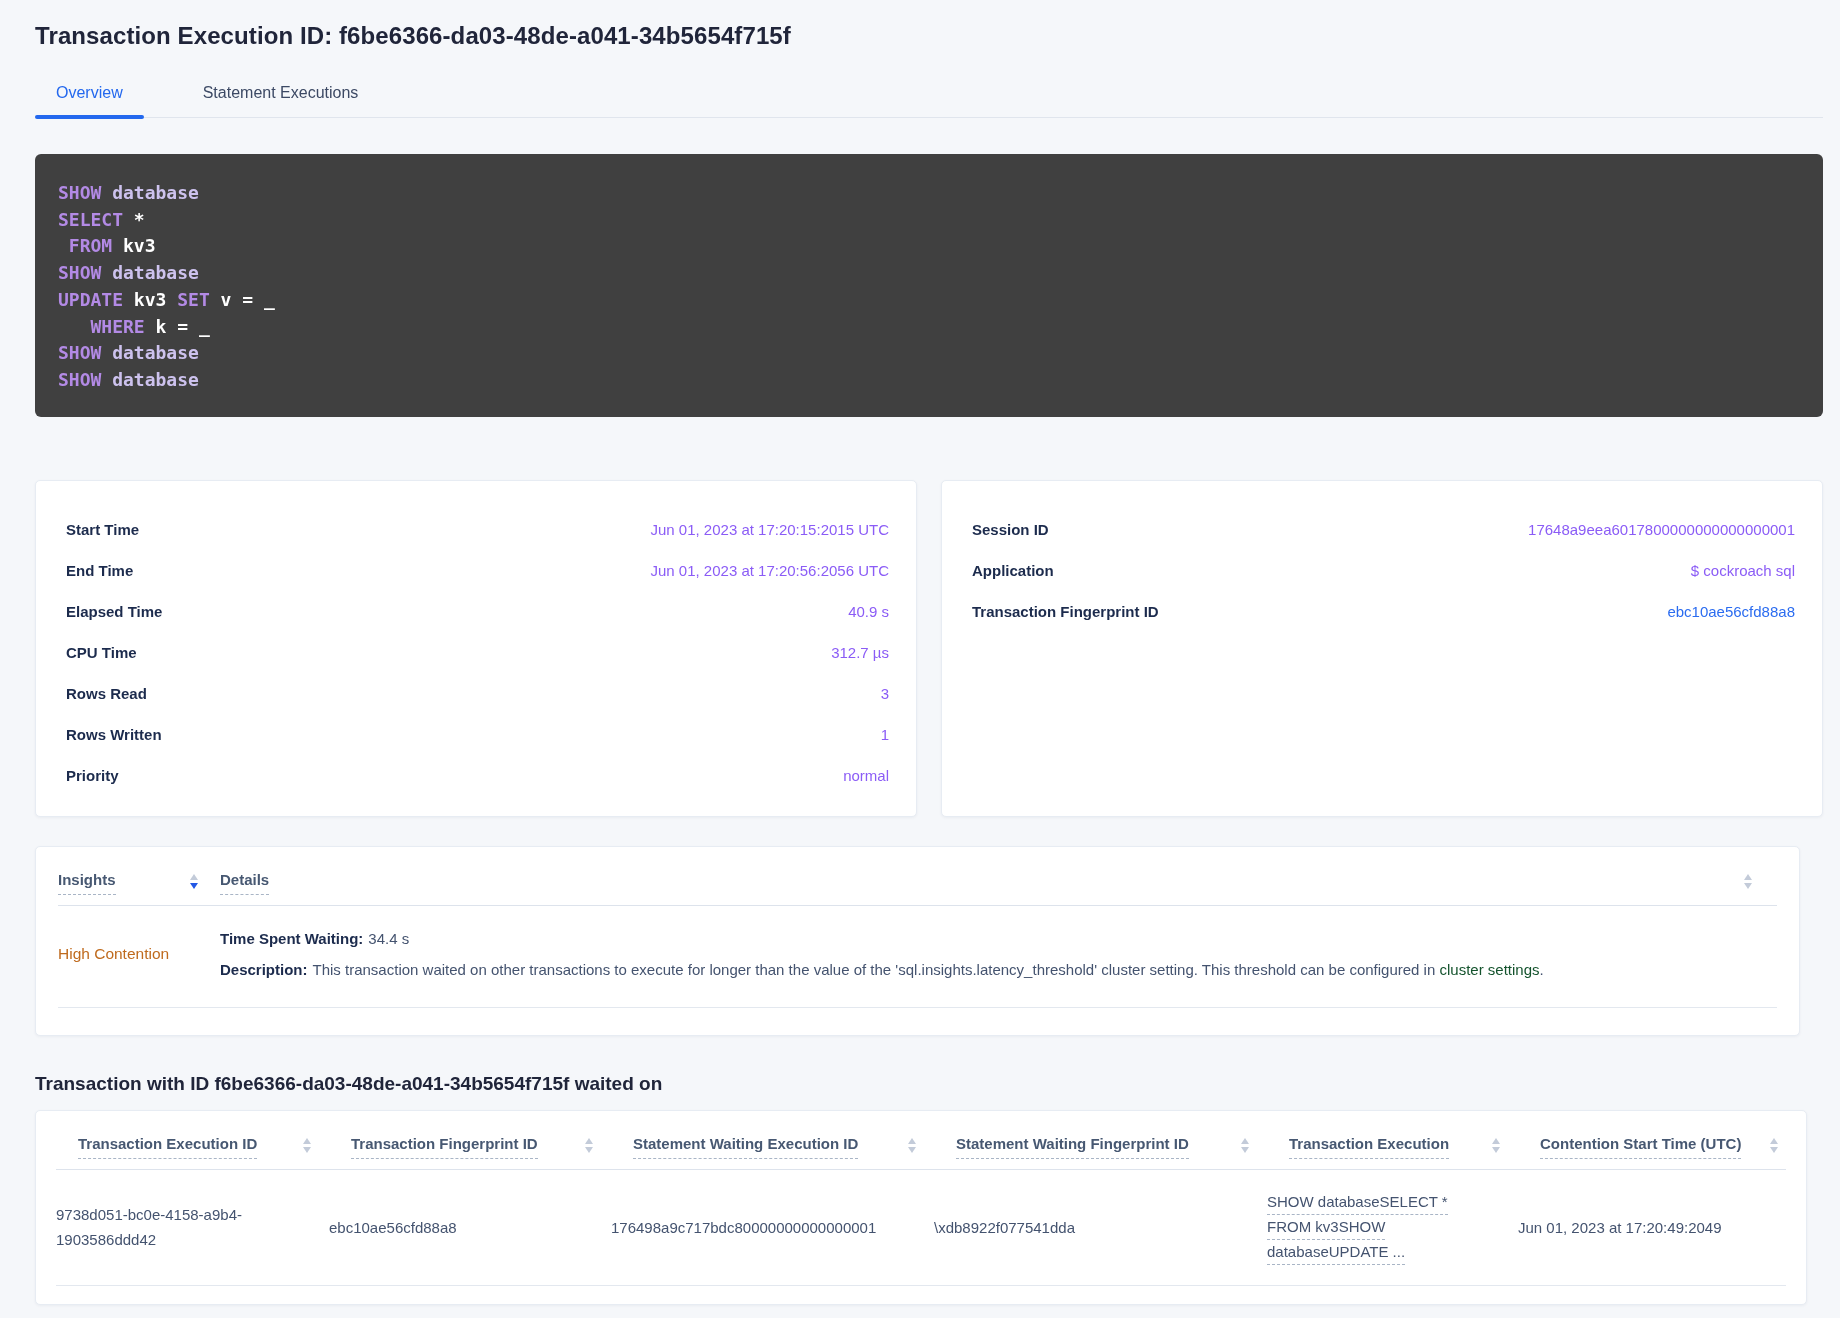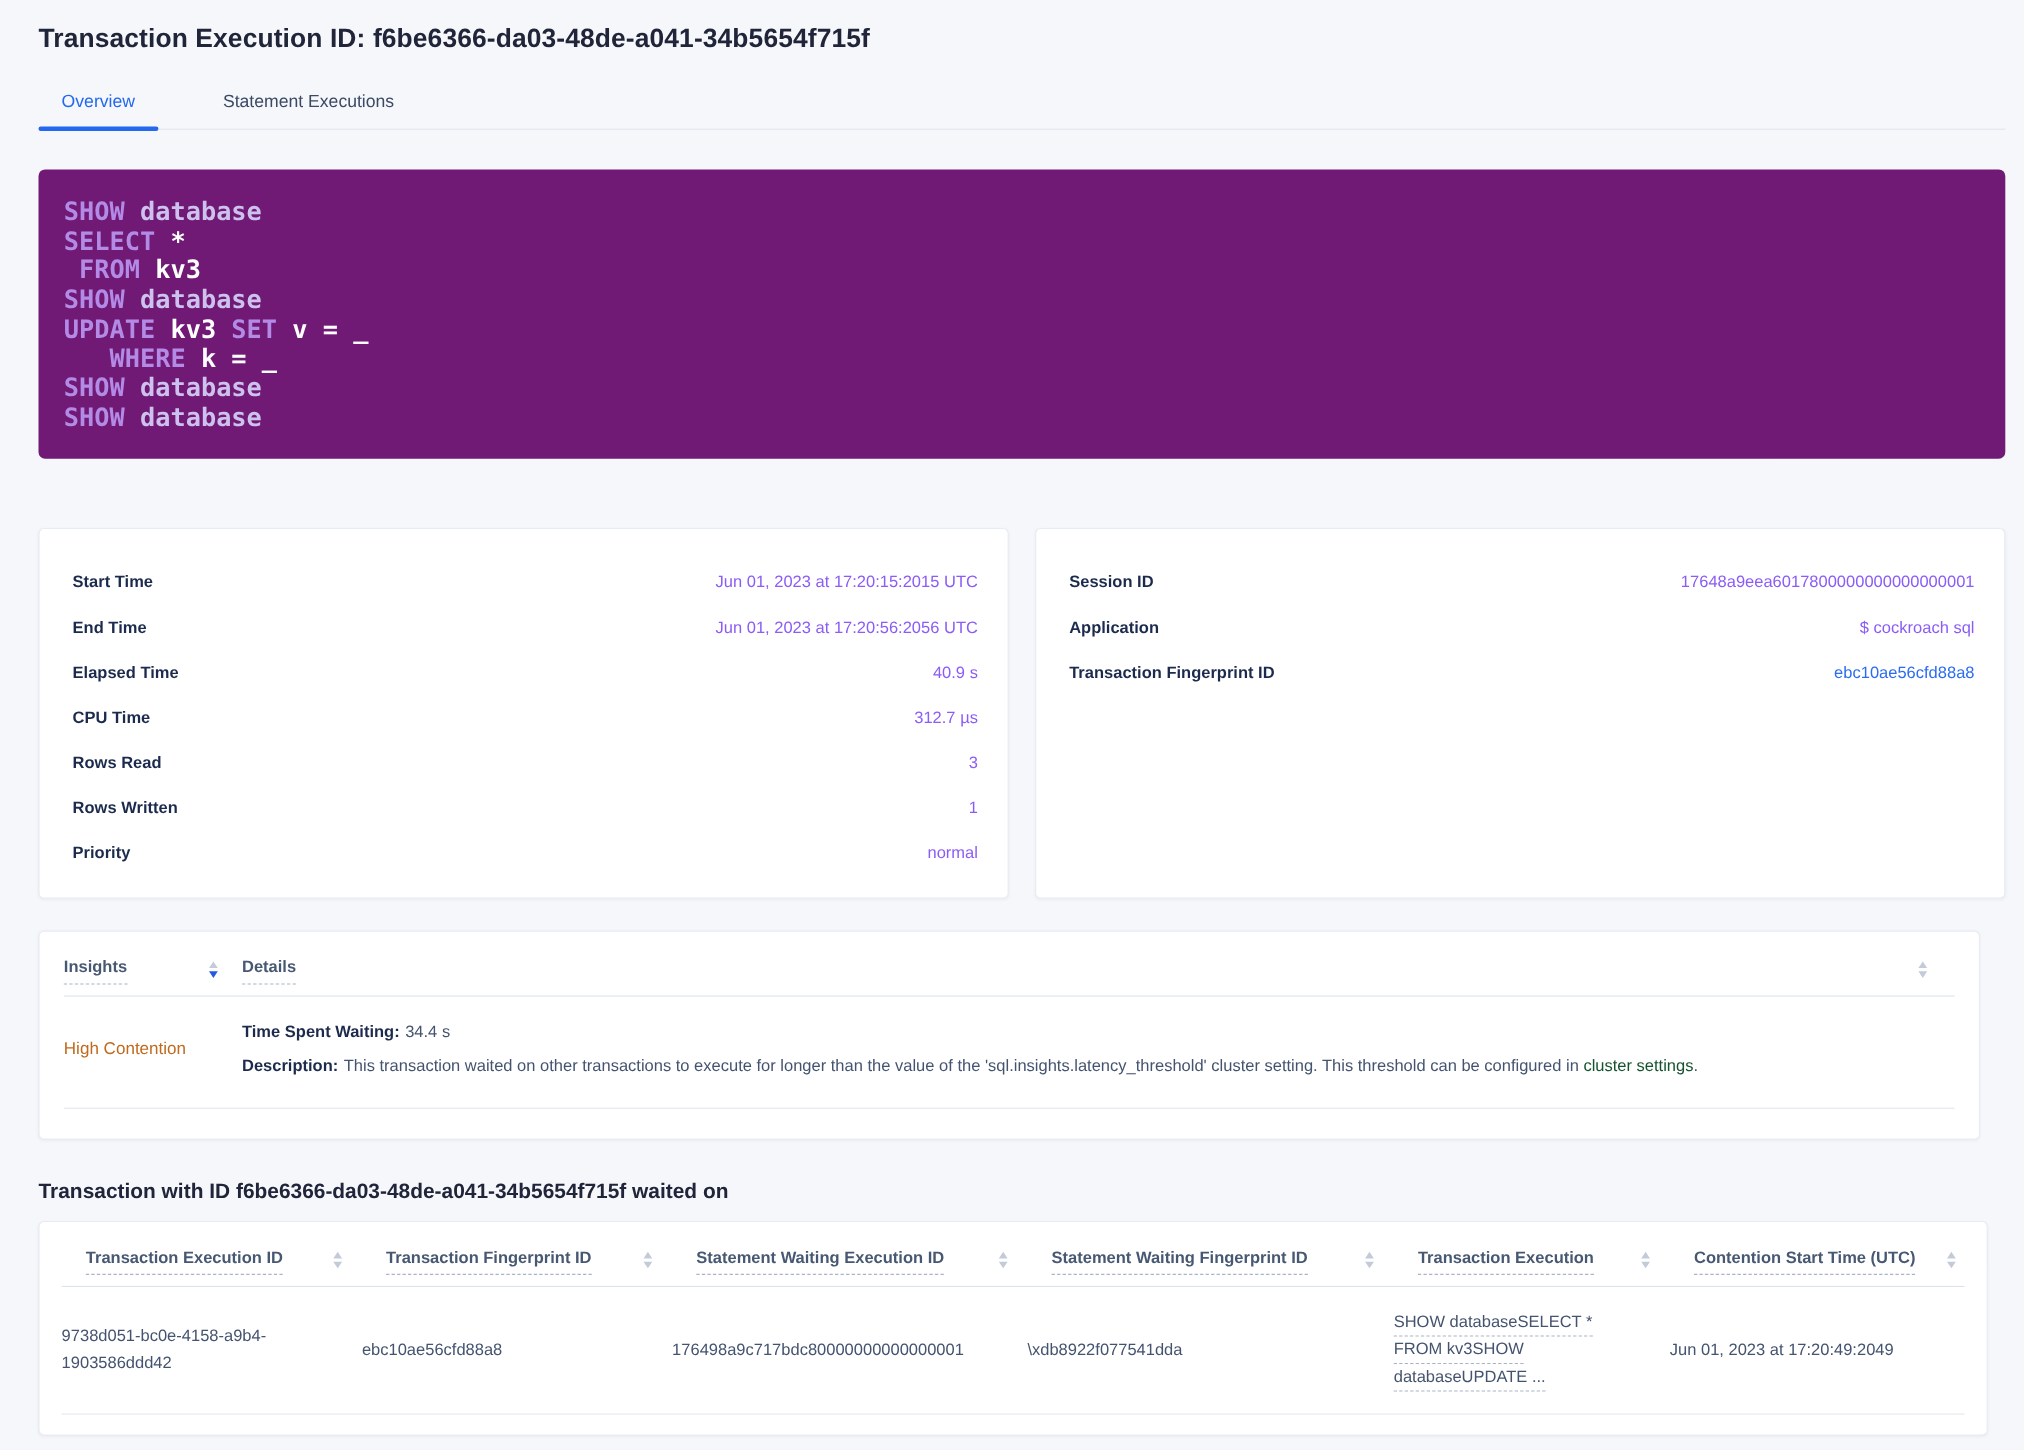--- a/index.html
+++ b/index.html
@@ -17,24 +17,24 @@
   .tabs { display: flex; gap: 38px; margin-top: 28px; border-bottom: 1px solid #e0e5ed; }
   .tab { position: relative; padding: 6px 21px 15px; font-size: 16px; color: #3c4964; cursor: pointer; }
   .tab.active { color: #2368ee; }
   .tab.active::after {
     content: ""; position: absolute; left: 0; right: 0; bottom: -2px;
     height: 4px; border-radius: 2px; background: #2368ee;
   }
 
   
   .sql-box {
-    margin-top: 36px; background: #701a75; border-radius: 6px;
+    margin-top: 36px; background: #404040; border-radius: 6px;
     padding: 26px 23px 23px;
     font-family: "DejaVu Sans Mono", monospace;
-    font-size: 23px; font-weight: 700; line-height: 26.7px;
+    font-size: 18px; font-weight: 700; line-height: 26.7px;
   }
   .code-line { white-space: pre; }
   .code-kw { color: #b38ae5; }
   .code-id { color: #cdc2ee; }
   .code-pl { color: #ffffff; }
 
   
   .card {
     background: #fff; border: 1px solid #e7ecf3; border-radius: 5px;
     box-shadow: 0 1px 3px rgba(20,40,80,.05);

